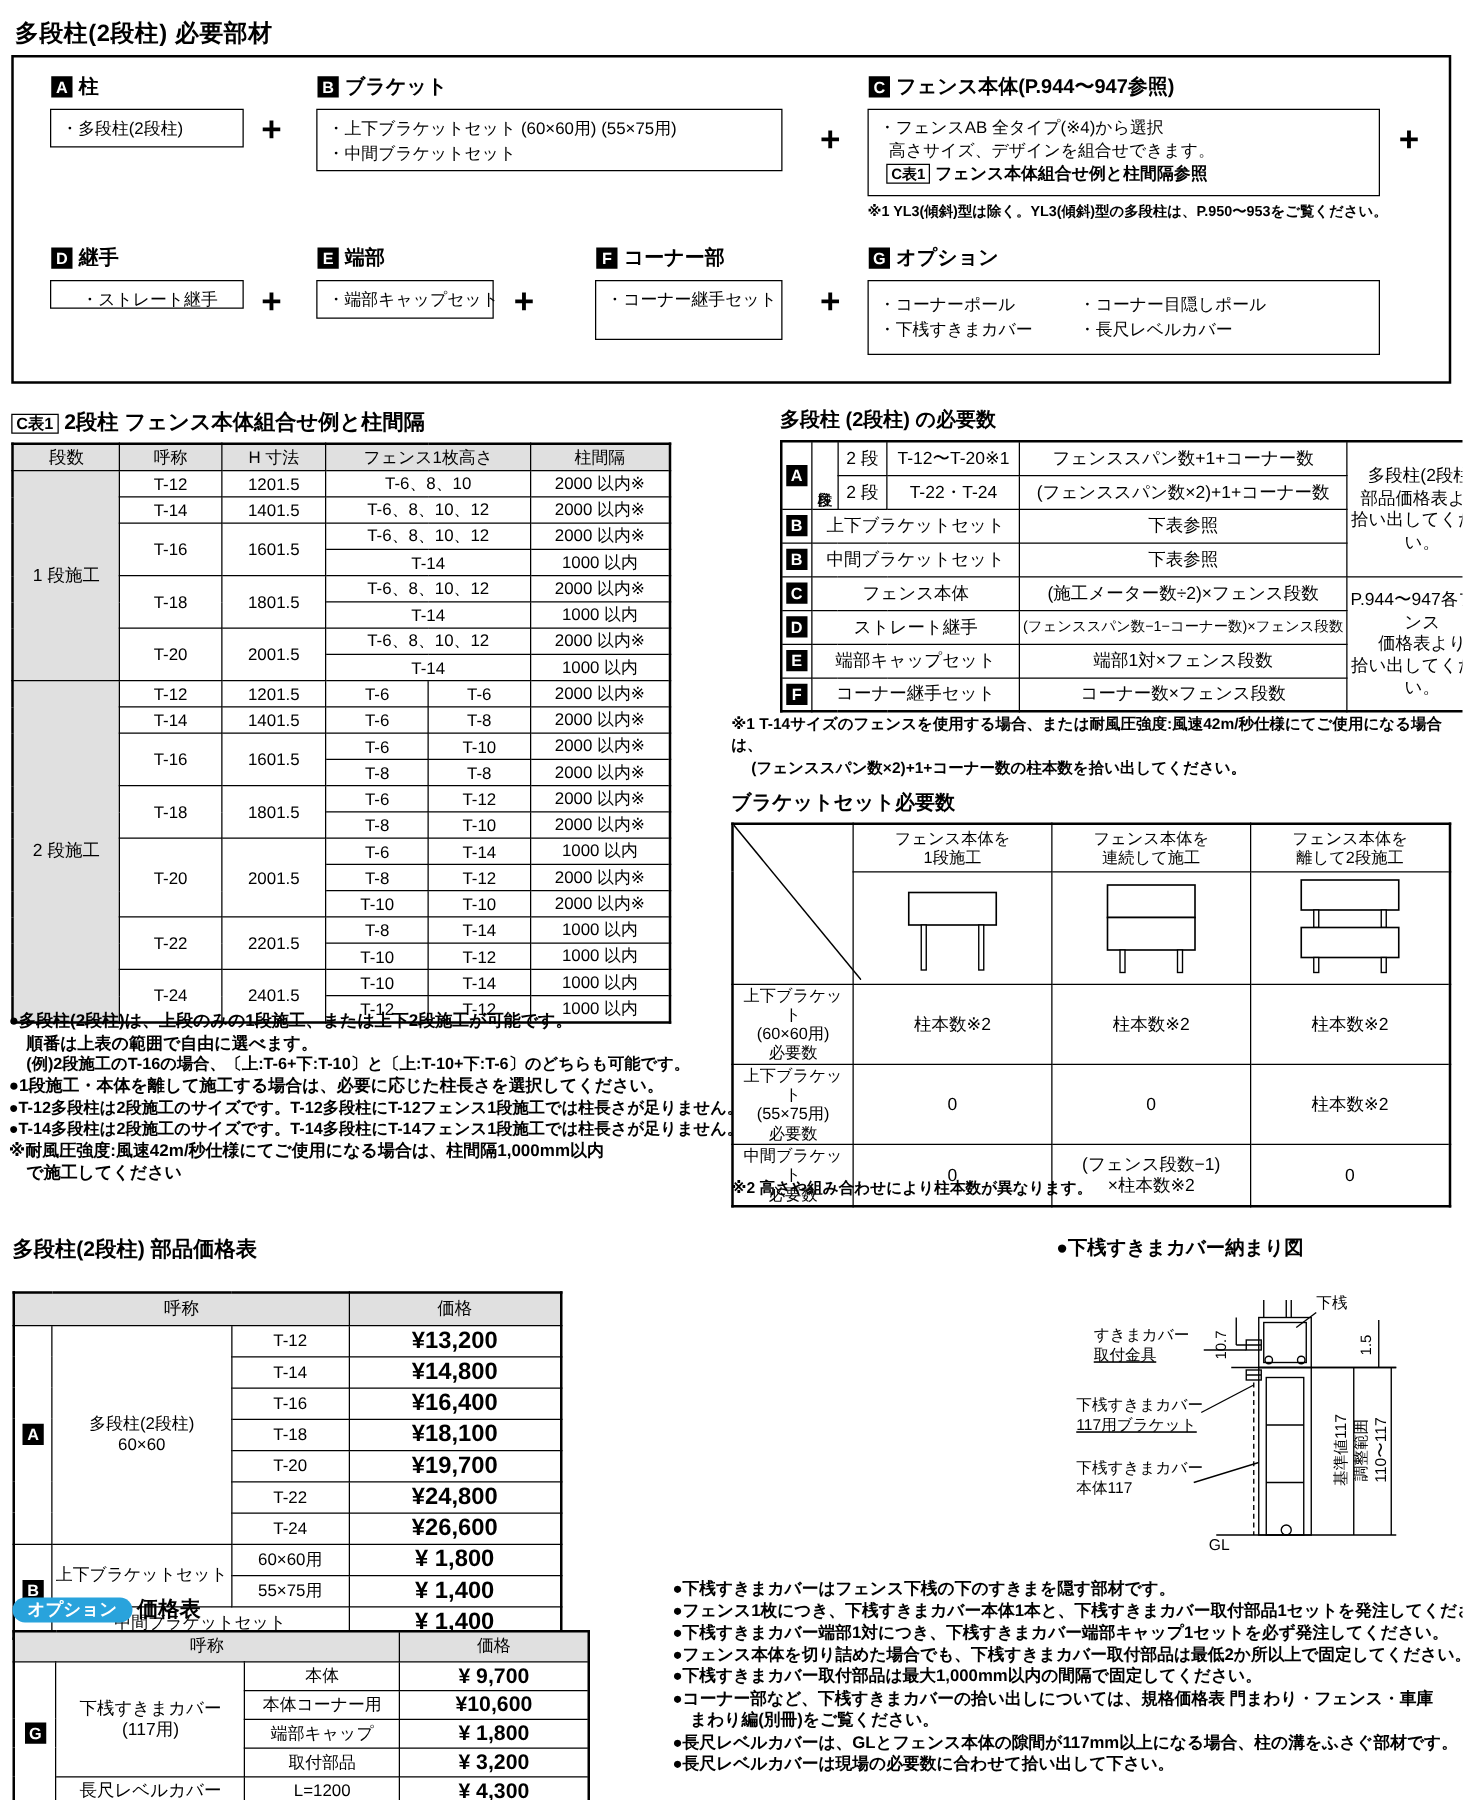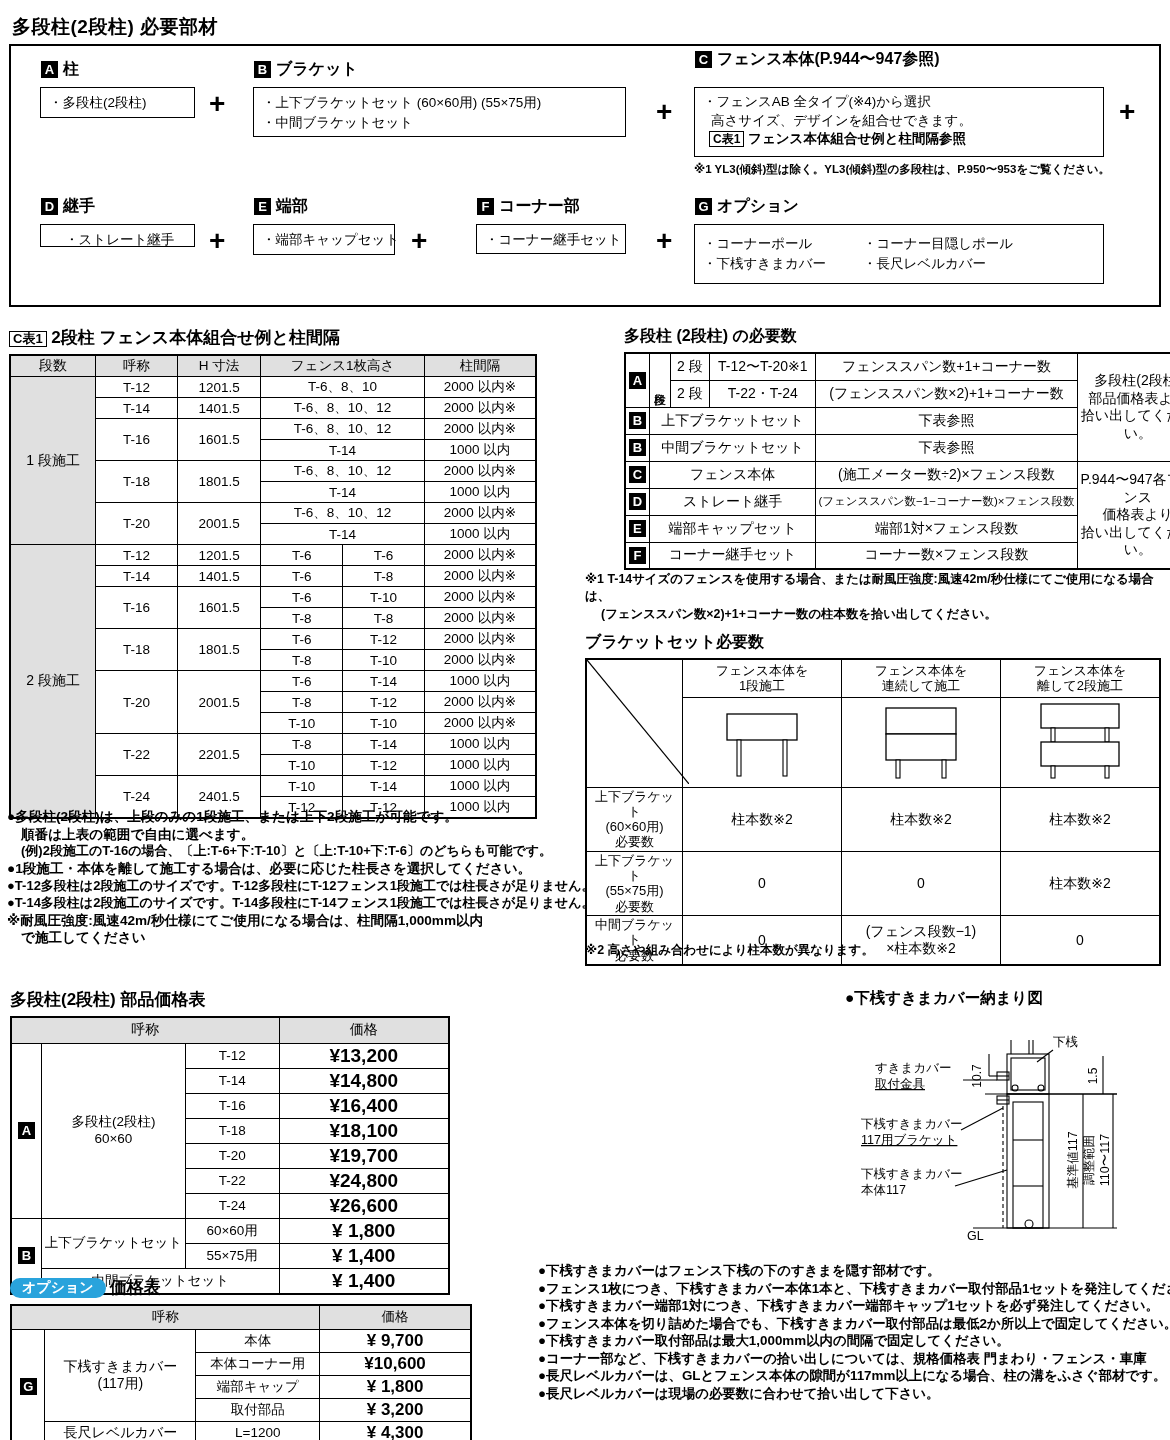--- a/index.html
+++ b/index.html
@@ -109,21 +109,21 @@
   #bstable .corner { width: 102px; height: 86px; padding: 0; position: relative; }
   #bstable .corner svg { position: absolute; left: 0; top: 0; }
   #bstable .hcol { height: 38px; line-height: 1.2; white-space: normal; width: 158px; }
   #bstable .figcell { height: 86px; padding: 0; }
   #bstable .rowlab { line-height: 1.18; white-space: normal; height: 50px; }
   #bstable .val { font-size: 14px; line-height: 1.2; white-space: normal; }
   #bsnote { position: absolute; left: 585px; top: 942px; font-size: 12.5px; font-weight: bold; }
 
   
   #pricewrap { position: absolute; left: 10px; top: 988px; }
-  #pricetitle { font-size: 17px; font-weight: bold; margin-bottom: 5px; }
+  #pricetitle { font-size: 17px; font-weight: bold; margin-bottom: 22px; }
   #pricetable { width: 440px; }
   #pricetable td, #pricetable th { height: 23px; }
   #pricetable thead th { font-size: 14px; height: 26px; }
   #pricetable .idc { width: 28px; }
   #pricetable .namec { width: 132px; font-size: 13.5px; line-height: 1.2; white-space: normal;}
   #pricetable .sizec { width: 86px; font-size: 13.5px; }
   #pricetable .pricec { width: 156px; font-weight: bold; font-size: 19px;
                         font-family: "Liberation Sans", sans-serif; letter-spacing: 0px; }
 
   
@@ -173,21 +173,21 @@
 
     <div class="sec-title" style="left:243px;top:13px;">
       <span class="tag">B</span><span>ブラケット</span>
     </div>
     <div class="inbox" style="left:242px;top:41px;width:373px;height:50px;">
       <div>・上下ブラケットセット (60×60用) (55×75用)</div>
       <div>・中間ブラケットセット</div>
     </div>
     <div class="plus" style="position:absolute;left:645px;top:52px;">+</div>
 
-    <div class="sec-title" style="left:684px;top:3px;">
+    <div class="sec-title" style="left:684px;top:13px;">
       <span class="tag">C</span><span>フェンス本体(P.944〜947参照)</span>
     </div>
     <div class="inbox" style="left:683px;top:41px;width:410px;height:70px;line-height:1.38;">
       <div>・フェンスAB 全タイプ(※4)から選択</div>
       <div style="padding-left:8px;">高さサイズ、デザインを組合せできます。</div>
       <div style="padding-left:6px;">
         <span class="boxed-label">C表1</span>
         <span style="font-weight:bold;">フェンス本体組合せ例と柱間隔参照</span>
       </div>
     </div>
@@ -206,21 +206,21 @@
       <span class="tag">E</span><span>端部</span>
     </div>
     <div class="inbox" style="left:242px;top:178px;width:142px;height:31px;">
       <div>・端部キャップセット</div>
     </div>
     <div class="plus" style="position:absolute;left:400px;top:181px;">+</div>
 
     <div class="sec-title" style="left:466px;top:150px;">
       <span class="tag">F</span><span>コーナー部</span>
     </div>
-    <div class="inbox" style="left:465px;top:178px;width:150px;height:30px;">
+    <div class="inbox" style="left:465px;top:178px;width:150px;height:48px;">
       <div>・コーナー継手セット</div>
     </div>
     <div class="plus" style="position:absolute;left:645px;top:181px;">+</div>
 
     <div class="sec-title" style="left:684px;top:150px;">
       <span class="tag">G</span><span>オプション</span>
     </div>
     <div class="inbox" style="left:683px;top:178px;width:410px;height:60px;padding-top:9px;">
       <div style="display:flex;">
         <div style="width:160px;">
@@ -688,17 +688,18 @@
     </svg>
   </div>
 
   <div id="brnotes">
       <p>●下桟すきまカバーはフェンス下桟の下のすきまを隠す部材です。</p>
       <p>●フェンス1枚につき、下桟すきまカバー本体1本と、下桟すきまカバー取付部品1セットを発注してください。</p>
       <p>●下桟すきまカバー端部1対につき、下桟すきまカバー端部キャップ1セットを必ず発注してください。</p>
       <p>●フェンス本体を切り詰めた場合でも、下桟すきまカバー取付部品は最低2か所以上で固定してください。</p>
       <p>●下桟すきまカバー取付部品は最大1,000mm以内の間隔で固定してください。</p>
       <p>●コーナー部など、下桟すきまカバーの拾い出しについては、規格価格表 門まわり・フェンス・車庫</p>
+      <p class="ind">まわり編(別冊)をご覧ください。</p>
       <p>●長尺レベルカバーは、GLとフェンス本体の隙間が117mm以上になる場合、柱の溝をふさぐ部材です。</p>
       <p>●長尺レベルカバーは現場の必要数に合わせて拾い出して下さい。</p>
     </div>
 
 </div>
 
 </body></html>

